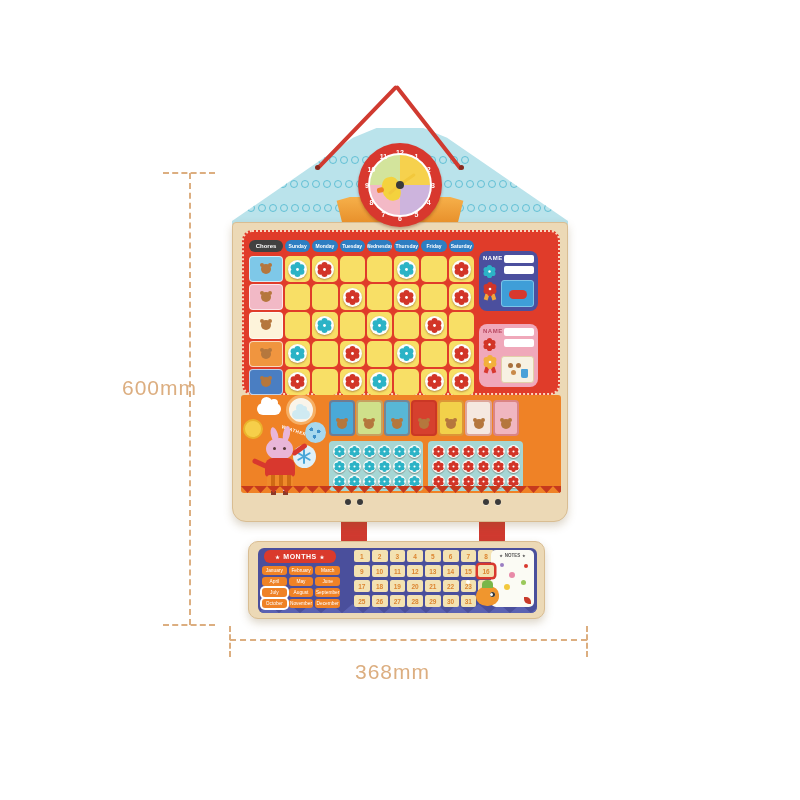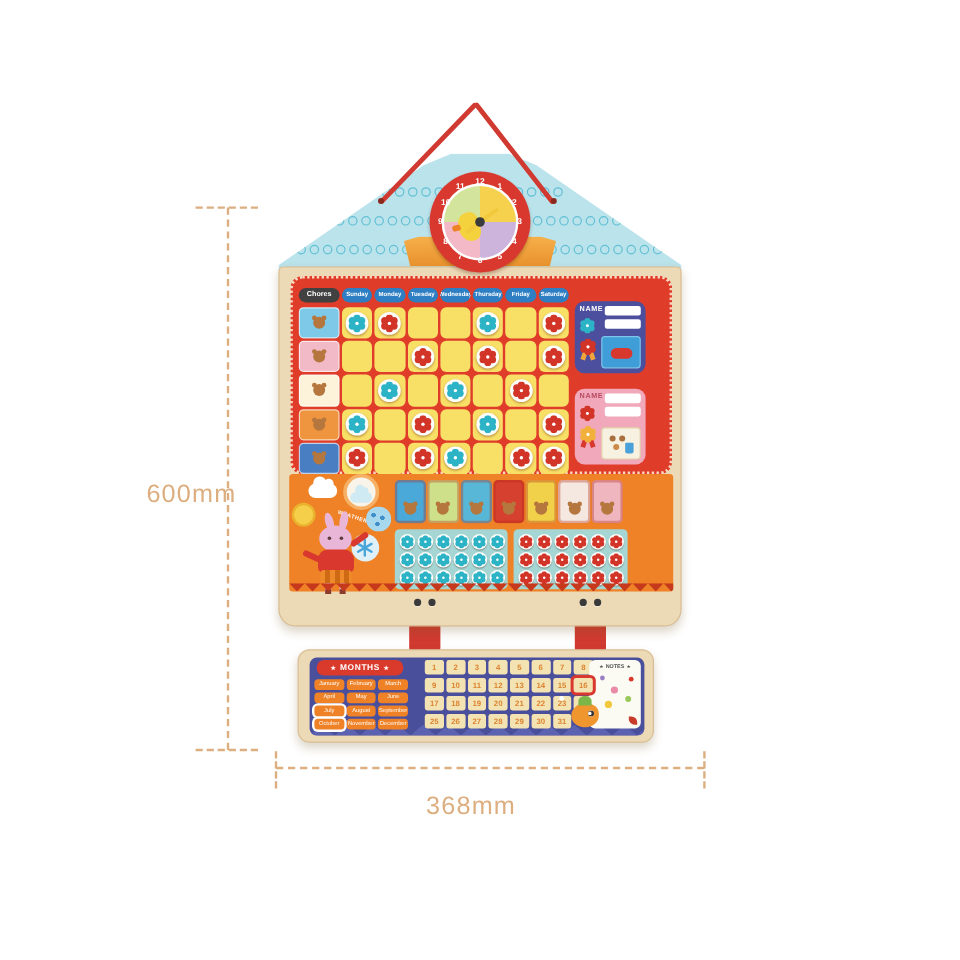--- a/index.html
+++ b/index.html
@@ -9,21 +9,21 @@
 
   
   .dim{border-color:var(--dim,#dcae80);}
   .dv-line{left:189px;top:173px;height:452px;border-left:2px dashed var(--dim,#dcae80);}
   .dv-cap-t{left:163px;top:172px;width:52px;border-top:2px dashed var(--dim,#dcae80);}
   .dv-cap-b{left:163px;top:624px;width:52px;border-top:2px dashed var(--dim,#dcae80);}
   .dh-line{left:230px;top:639px;width:357px;border-top:2px dashed var(--dim,#dcae80);}
   .dh-cap-l{left:229px;top:626px;height:31px;border-left:2px dashed var(--dim,#dcae80);}
   .dh-cap-r{left:586px;top:626px;height:31px;border-left:2px dashed var(--dim,#dcae80);}
   .dim-label{font-size:21px;color:var(--dim,#cf9a68);letter-spacing:1px;}
-  .lbl-h{left:122px;top:400px;}
+  .lbl-h{left:122px;top:376px;}
   .lbl-w{left:355px;top:660px;}
 
   
   .cord{height:4px;background:var(--cord-red,#d03a30);border-radius:2px;z-index:7;transform-origin:0 50%;}
   .cord-l{left:317px;top:167px;width:115px;transform:rotate(-46deg);}
   .cord-r{left:396px;top:84px;width:106px;transform:rotate(52deg);}
   .cord-hole{width:5px;height:5px;border-radius:50%;background:#8a2a1f;z-index:8;}
   .hole1{left:315px;top:165px;} .hole2{left:459px;top:165px;}
 
   

